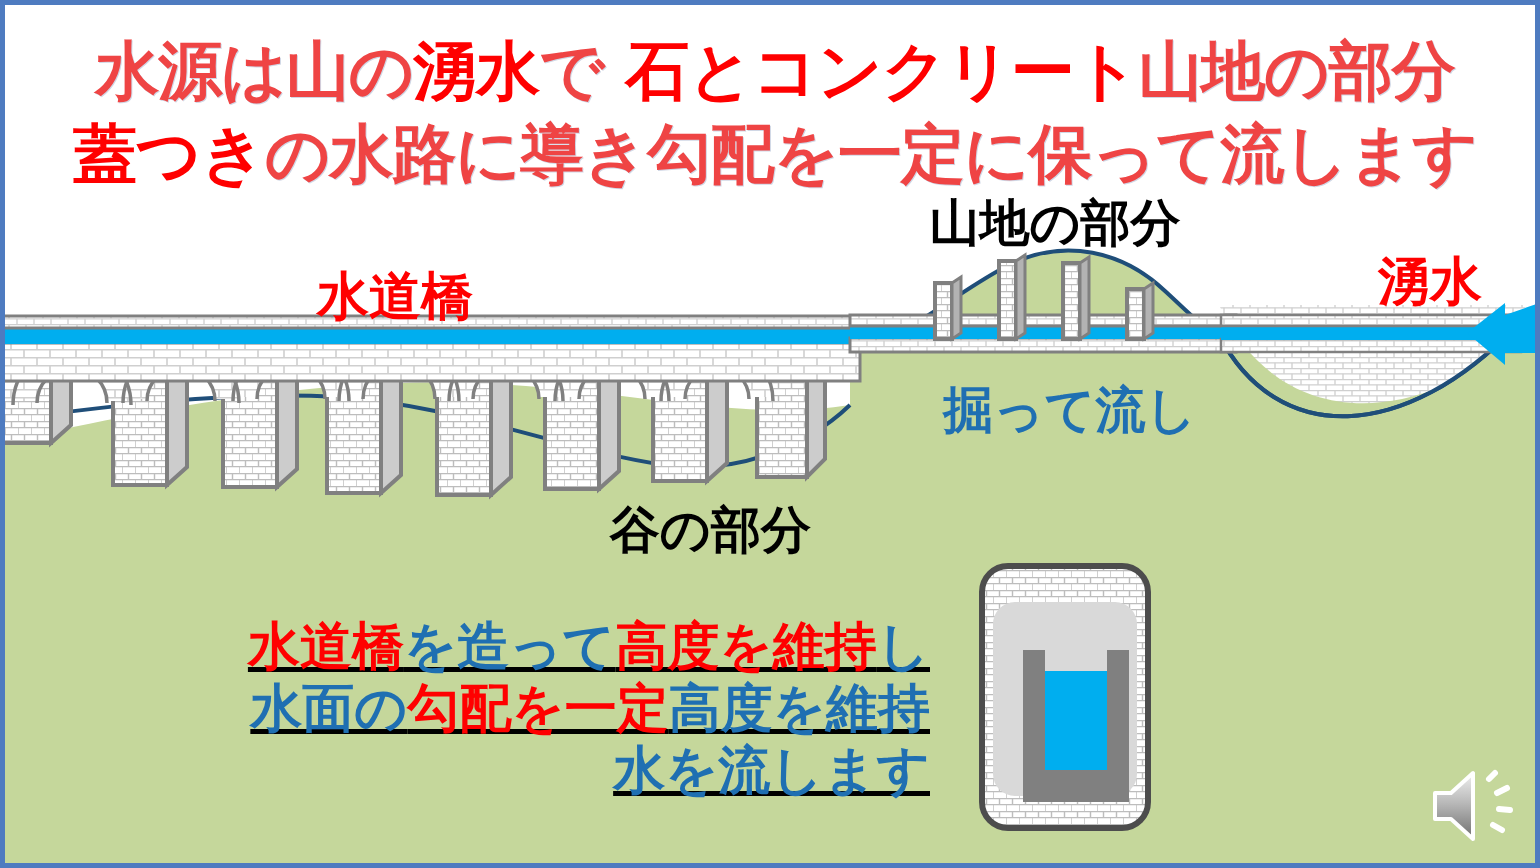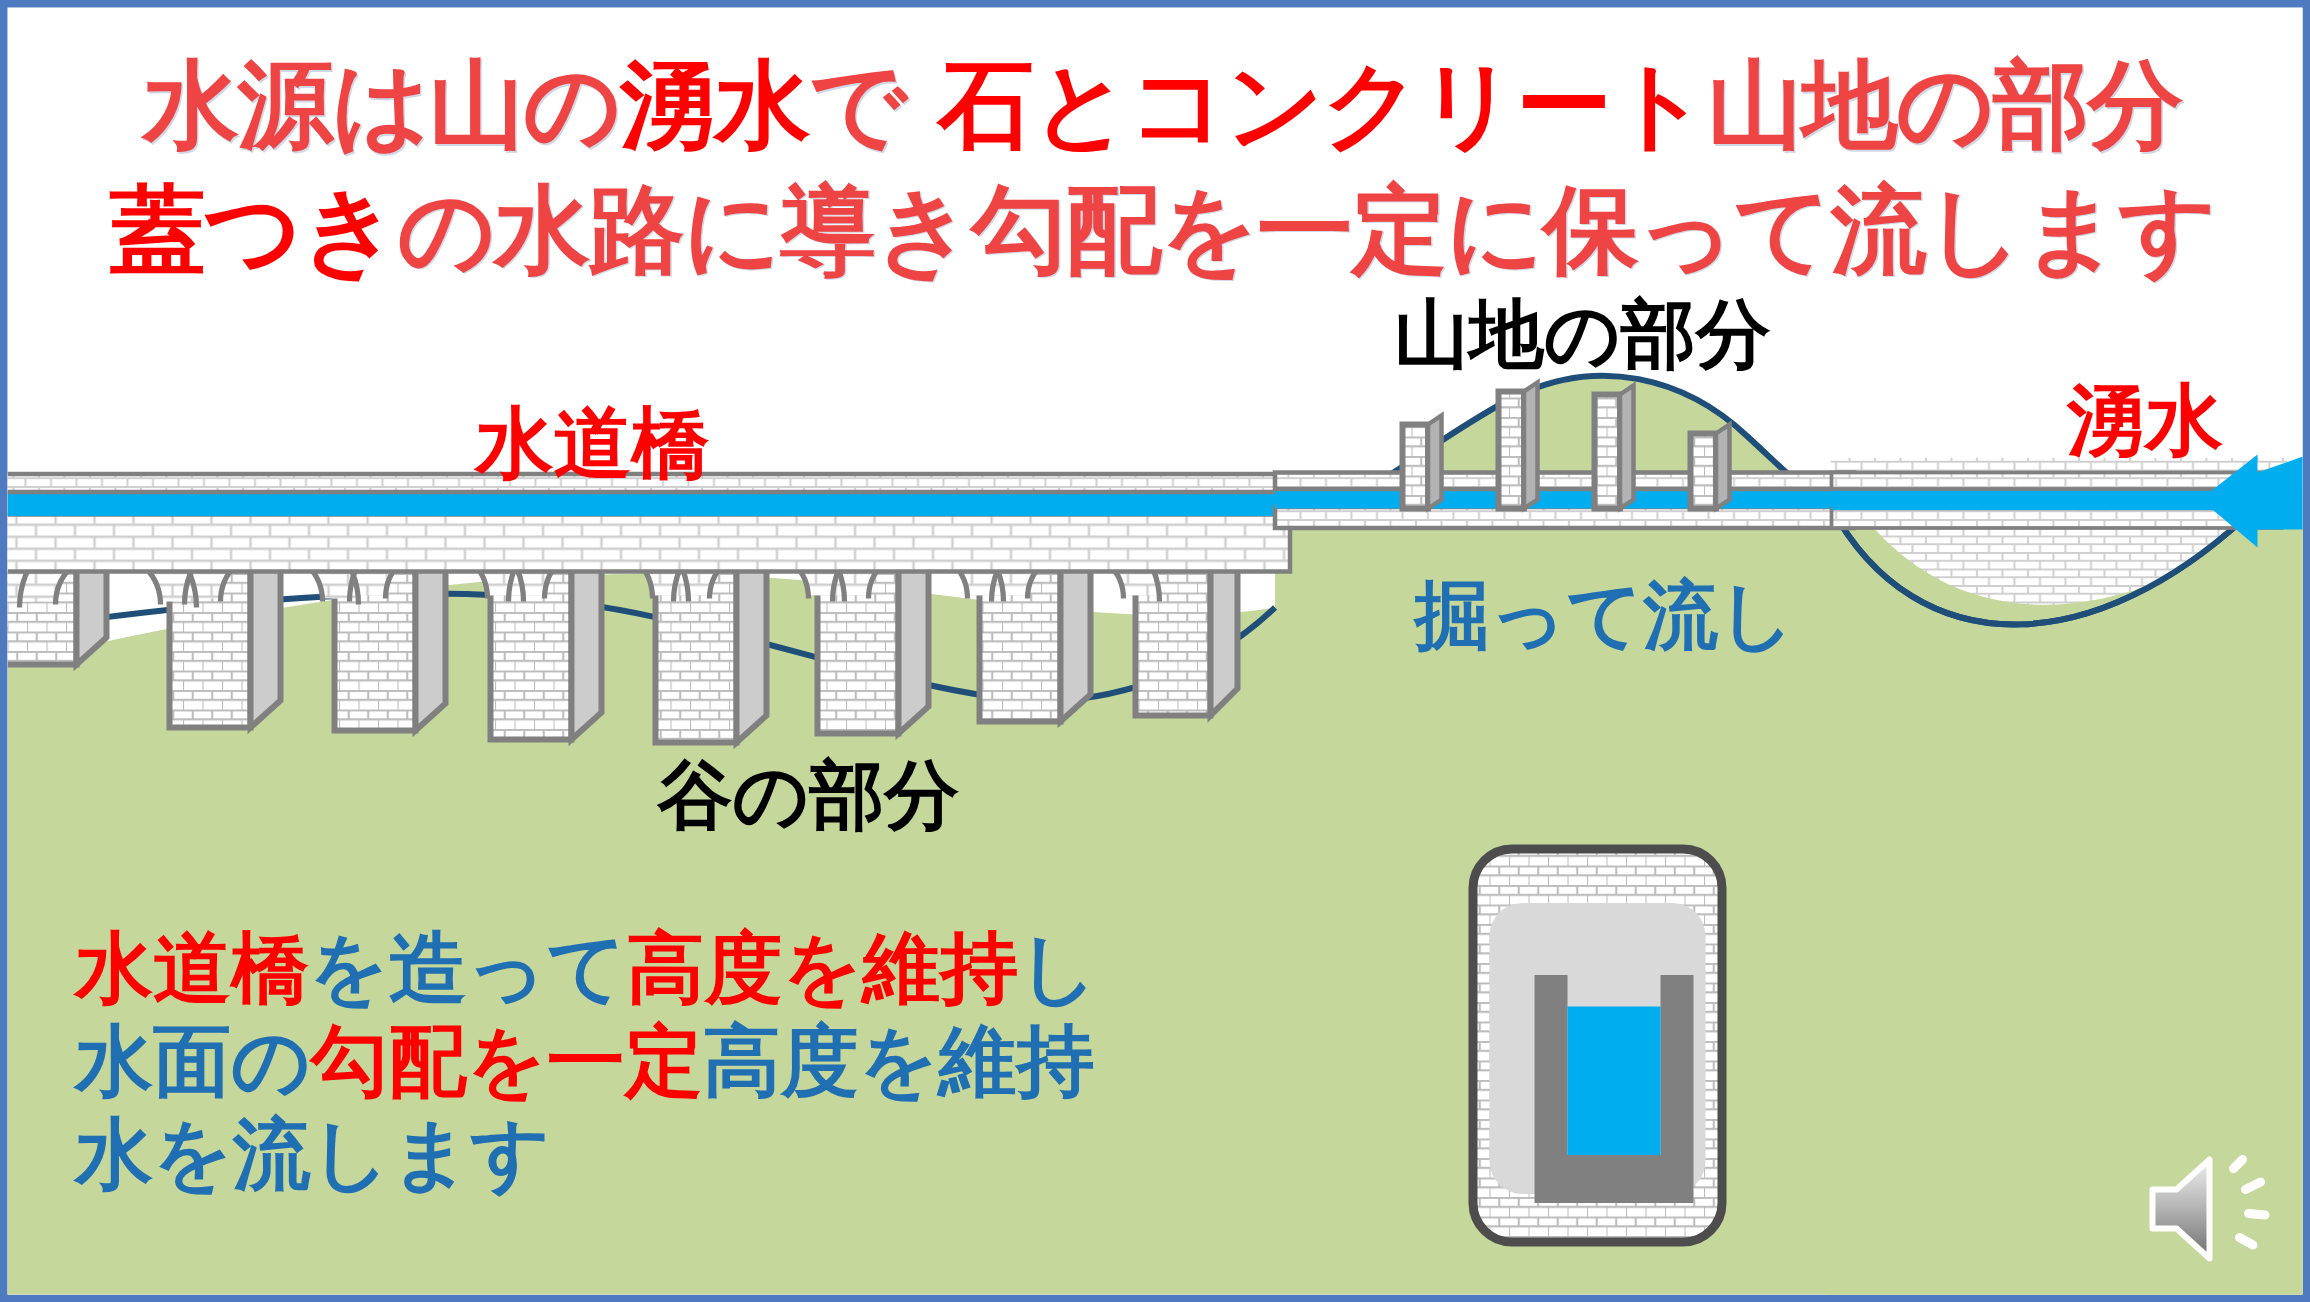--- a/index.html
+++ b/index.html
@@ -16,26 +16,26 @@
   .navy{color:#ef4444;}
   .blue{color:#1f6fb2;}
   .hdr{font-size:64px;letter-spacing:-1px;}
   .hdr .navy{text-shadow:1px 1px 0 rgba(120,140,180,.35);}
   .lbl-red{font-size:52px;color:#ff0000;}
   .lbl-blk{font-size:50px;color:#000000;}
   .ctr{text-align:center;}
   #title1{left:0;top:34px;width:1540px;}
   #title2{left:0;top:117px;width:1540px;}
   #lbl-bridge{left:0;top:265px;width:780px;text-align:center;}
-  #lbl-valley{left:284px;top:500px;width:500px;text-align:center;}
+  #lbl-valley{left:306px;top:500px;width:500px;text-align:right;}
   #lbl-mountain{left:790px;top:193px;width:520px;text-align:center;}
   #lbl-spring{left:1320px;top:250px;width:210px;text-align:center;}
   #txt-tunnel{left:845px;top:380px;width:440px;text-align:center;font-size:50px;}
   #txt-tunnel div{margin-bottom:6px;}
-  #txt-bottom{left:45px;top:615px;width:880px;text-align:left;font-size:52px;}
+  #txt-bottom{left:45px;top:615px;width:880px;text-align:right;font-size:52px;text-decoration:underline;}
   #txt-bottom div{margin-bottom:10px;}
 </style>
 </head>
 <body>
 
 <div id="slide">
 
   <svg id="canvas" viewBox="0 0 1540 868">
     <defs>
 

